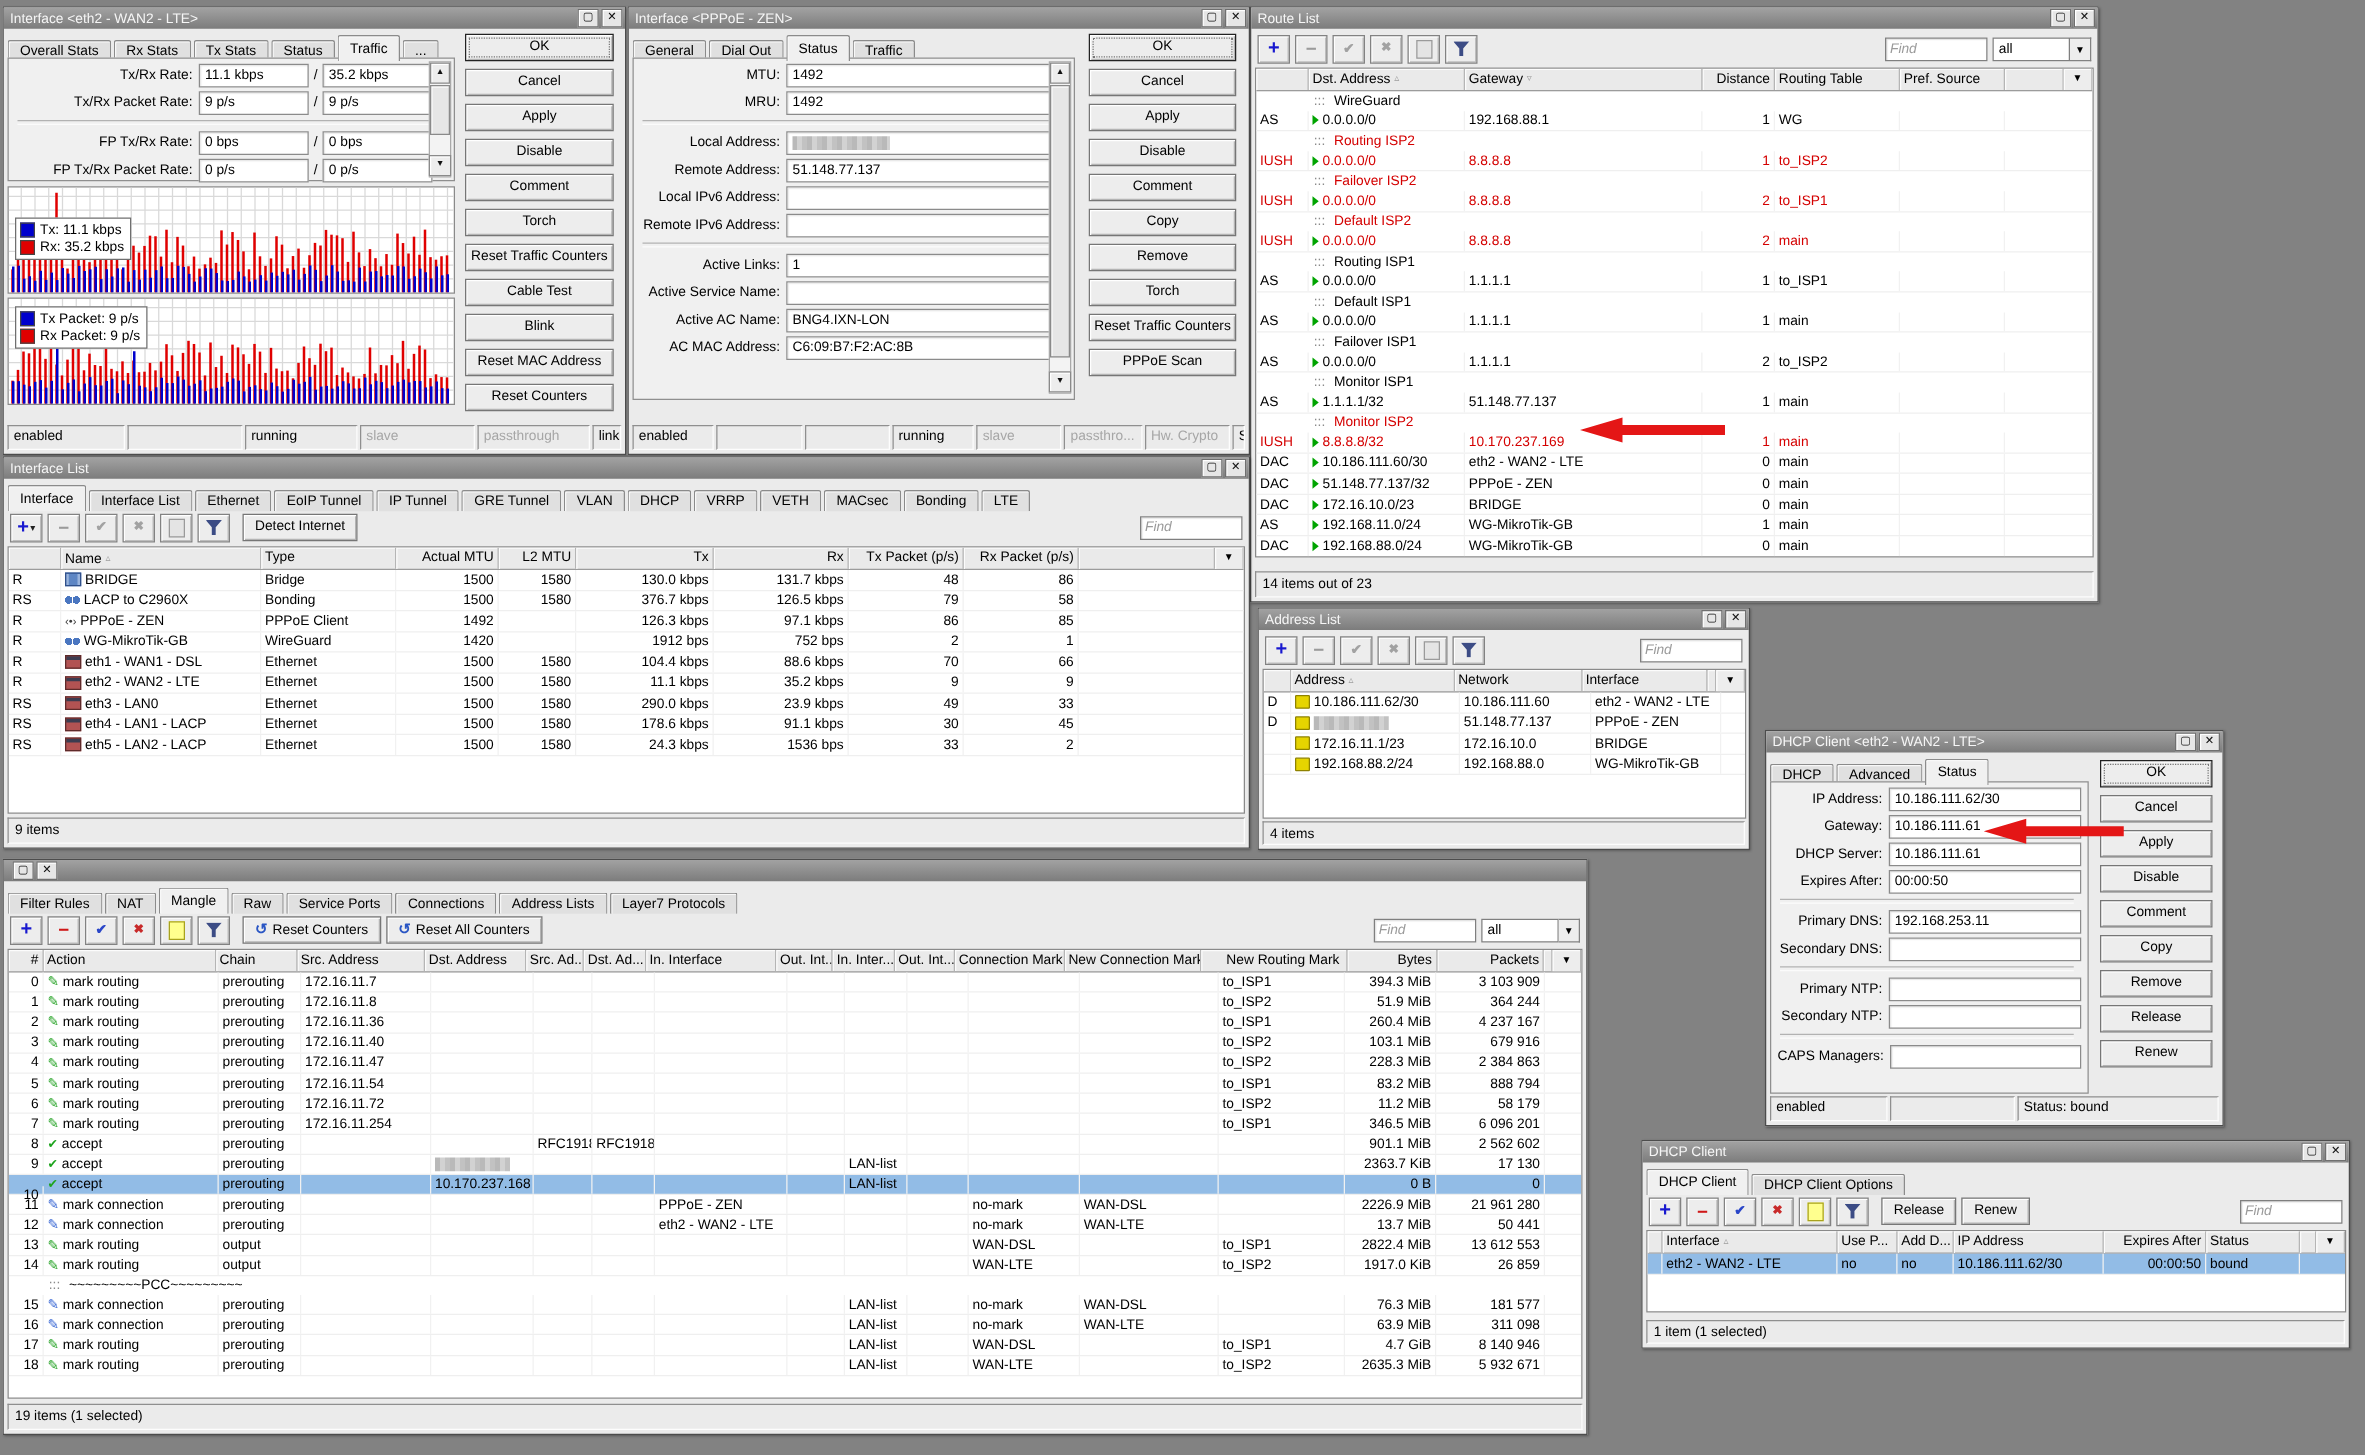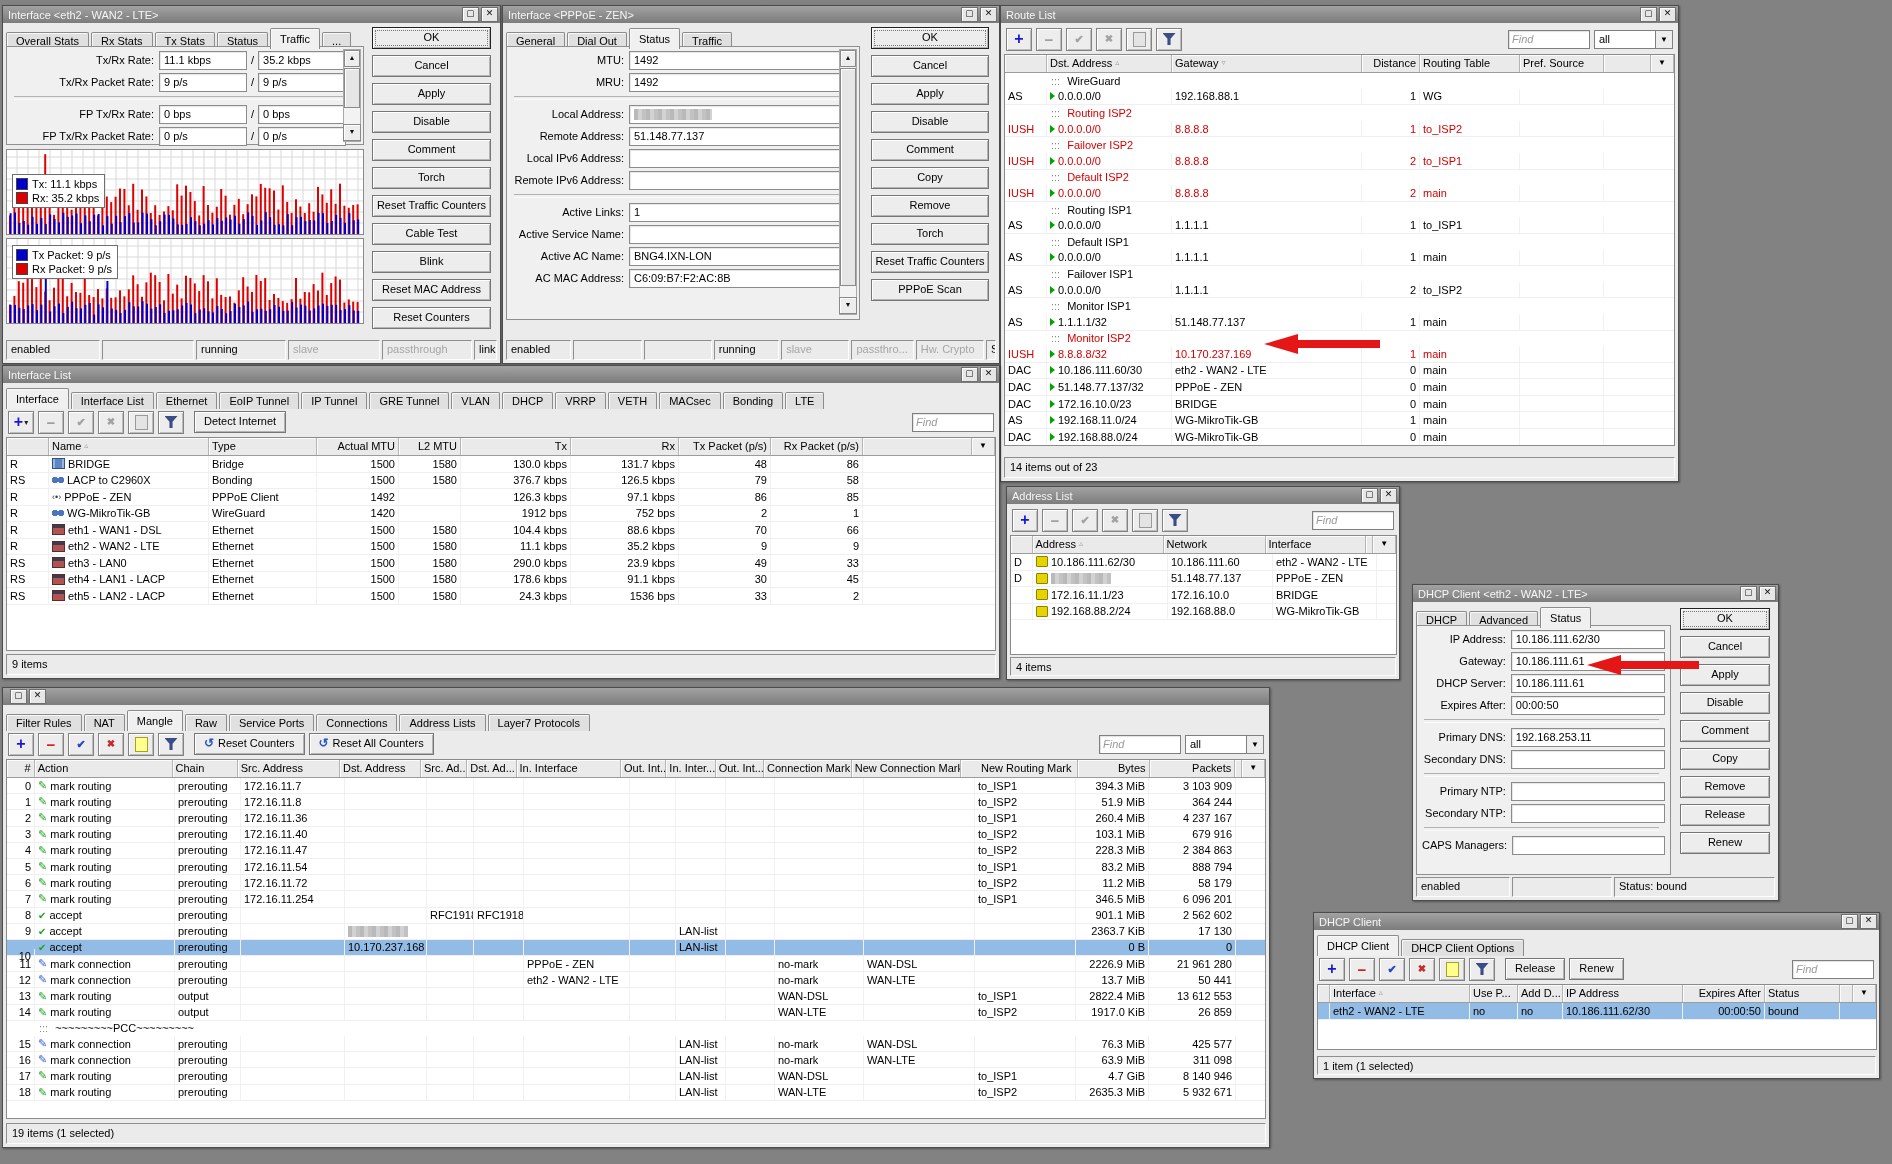--- a/index.html
+++ b/index.html
@@ -978,21 +978,21 @@
         </div>
       </span>
     <span class="btn" style="margin-left:6px">Detect Internet</span>
     <input class="find mla" placeholder="Find" style="">
   </div>
   <div class="table" style="left:3px;top:71px;width:988px;height:212px">
       <div class="thead">
         <span class="th" style="width: 35px;">
           <span></span>
         </span>
-        <span class="th" style="width: 153px;">
+        <span class="th" style="width: 153px; align-items: center;">
           <span>Name</span>
           <span class="sort">▵</span>
         </span>
         <span class="th" style="width: 101px;">
           <span>Type</span>
         </span>
         <span class="th ar" style="width: 75px;">
           <span>Actual MTU</span>
         </span>
         <span class="th ar" style="width: 55px;">
@@ -1732,21 +1732,21 @@
         <span class="td" style="width: 40px;"></span>
         <span class="td" style="width: 43px;"></span>
         <span class="td" style="width: 99px;"></span>
         <span class="td" style="width: 39px;"></span>
         <span class="td" style="width: 43px;">LAN-list</span>
         <span class="td" style="width: 42px;"></span>
         <span class="td" style="width: 82px;">no-mark</span>
         <span class="td" style="width: 104px;">WAN-DSL</span>
         <span class="td" style="width: 94px;"></span>
         <span class="td ar" style="width: 66px;">76.3 MiB</span>
-        <span class="td ar" style="width: 80px;">425 577</span>
+        <span class="td ar" style="width: 80px;">181 577</span>
       </div>
       <div class="trow" style="height: 15.2px;">
         <span class="td ar" style="width: 21px;">16</span>
         <span class="td" style="width: 133px;">
           <span class="i-mark-connection"></span>
           <span>mark connection</span>
         </span>
         <span class="td" style="width: 59px;">prerouting</span>
         <span class="td" style="width: 97px;"></span>
         <span class="td" style="width: 75px;"></span>

